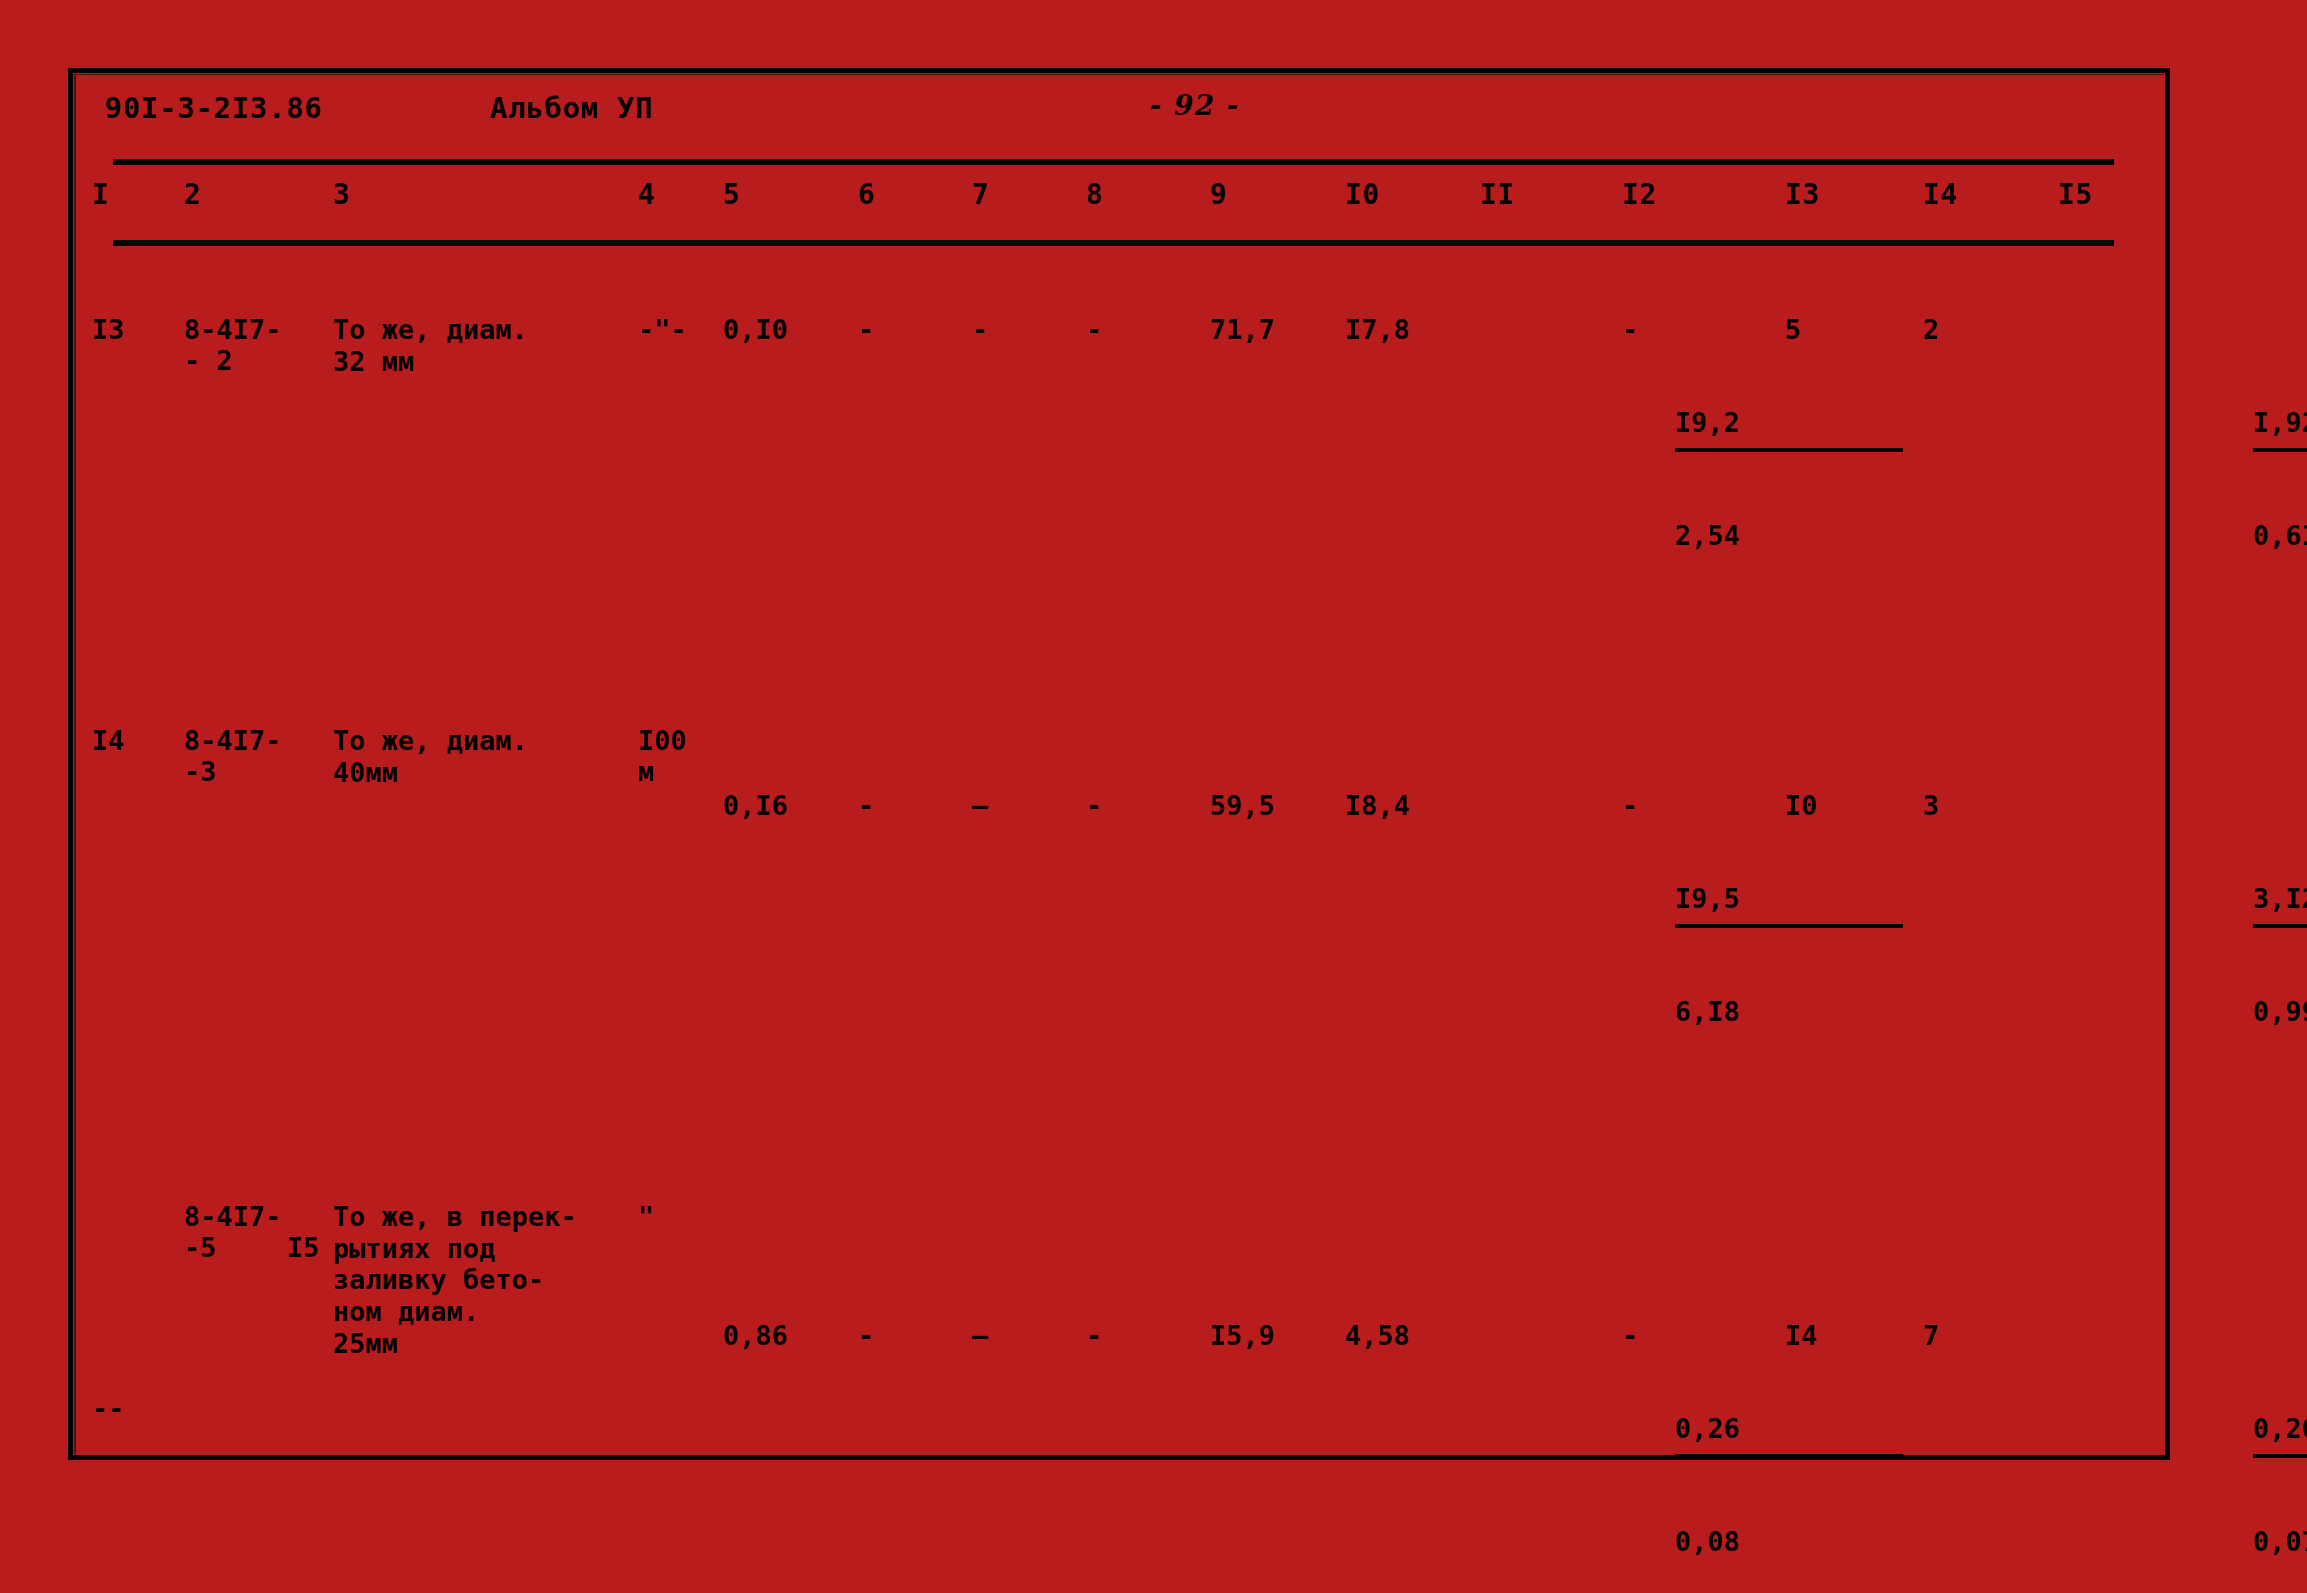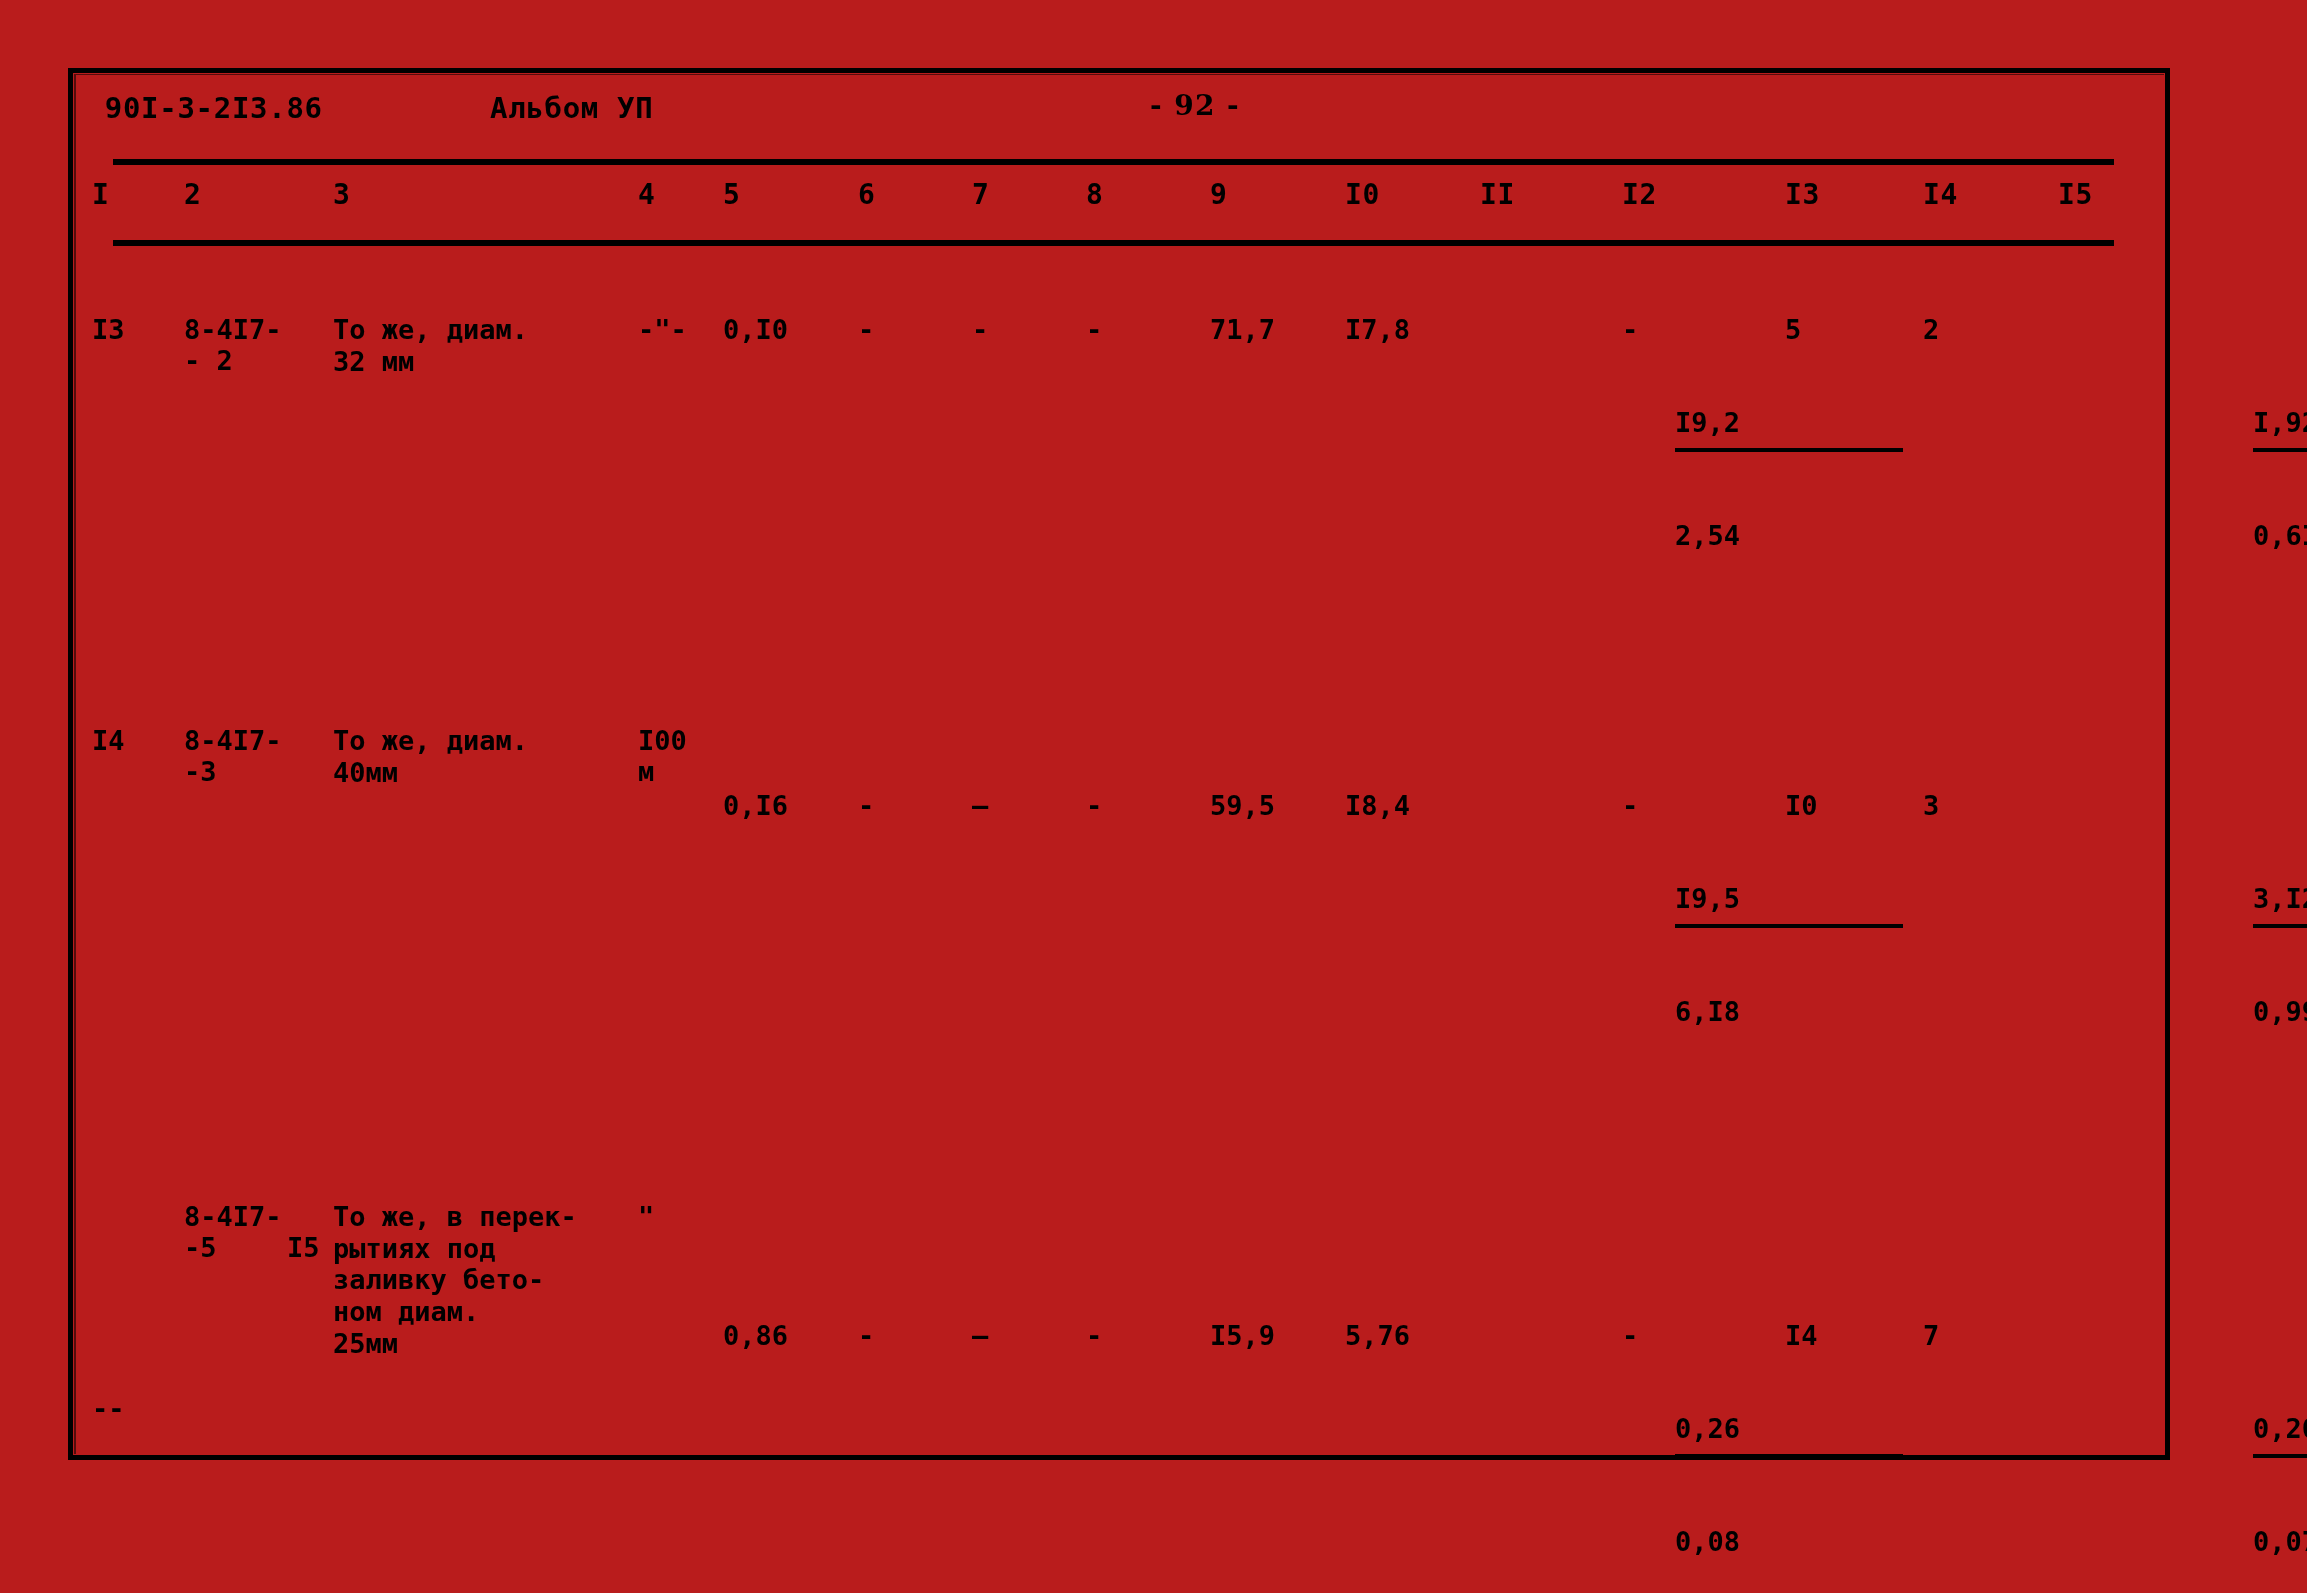--- a/index.html
+++ b/index.html
@@ -47,21 +47,21 @@
   .doc-code{
     position:absolute; left:12.8px; top:5.7px;
     font-size:29px; letter-spacing:0.7px; font-weight:700;
   }
   .album{
     position:absolute; left:398px; top:5.7px;
     font-size:29px; letter-spacing:0.7px; font-weight:700;text-align:center;
   }
   .pageno{
     position:absolute; left:1058px; top:4.3px;
-    font-size:28px; font-weight:700; 
+    font-size:28px; font-weight:700; font-style:italic;
     font-family:"DejaVu Serif","Liberation Serif",serif;
     letter-spacing:1.4px;
   }
   
   .rule{
     position:absolute; left:21px; width:2001px;
     background:#000;
   }
   .rule.top{ top:74px; height:6.4px; }
   .rule.bottom{ top:155px; height:6.4px; }
@@ -279,21 +279,21 @@
 рытиях под
 заливку бето-
 ном  диам.
 25мм</span></td>
           <td><span class="unitblk offset-4">"</span></td>
           <td class="num"><span class="offset-4" style="display:inline-block">0,86</span></td>
           <td class="num"><span class="offset-4" style="display:inline-block">-</span></td>
           <td class="num"><span class="offset-4" style="display:inline-block">—</span></td>
           <td class="num"><span class="offset-4" style="display:inline-block">-</span></td>
           <td class="num"><span class="offset-4" style="display:inline-block">I5,9</span></td>
-          <td class="num"><span class="offset-4" style="display:inline-block">5,76</span></td>
+          <td class="num"><span class="offset-4" style="display:inline-block">4,58</span></td>
           <td class="num">
             <span class="frac offset-4">
               <span class="top">0,26</span>
               <span class="bot">0,08</span>
             </span>
           </td>
           <td class="num"><span class="offset-4" style="display:inline-block">-</span></td>
           <td class="num"><span class="offset-4" style="display:inline-block">I4</span></td>
           <td class="num"><span class="offset-4" style="display:inline-block">7</span></td>
           <td class="num">

